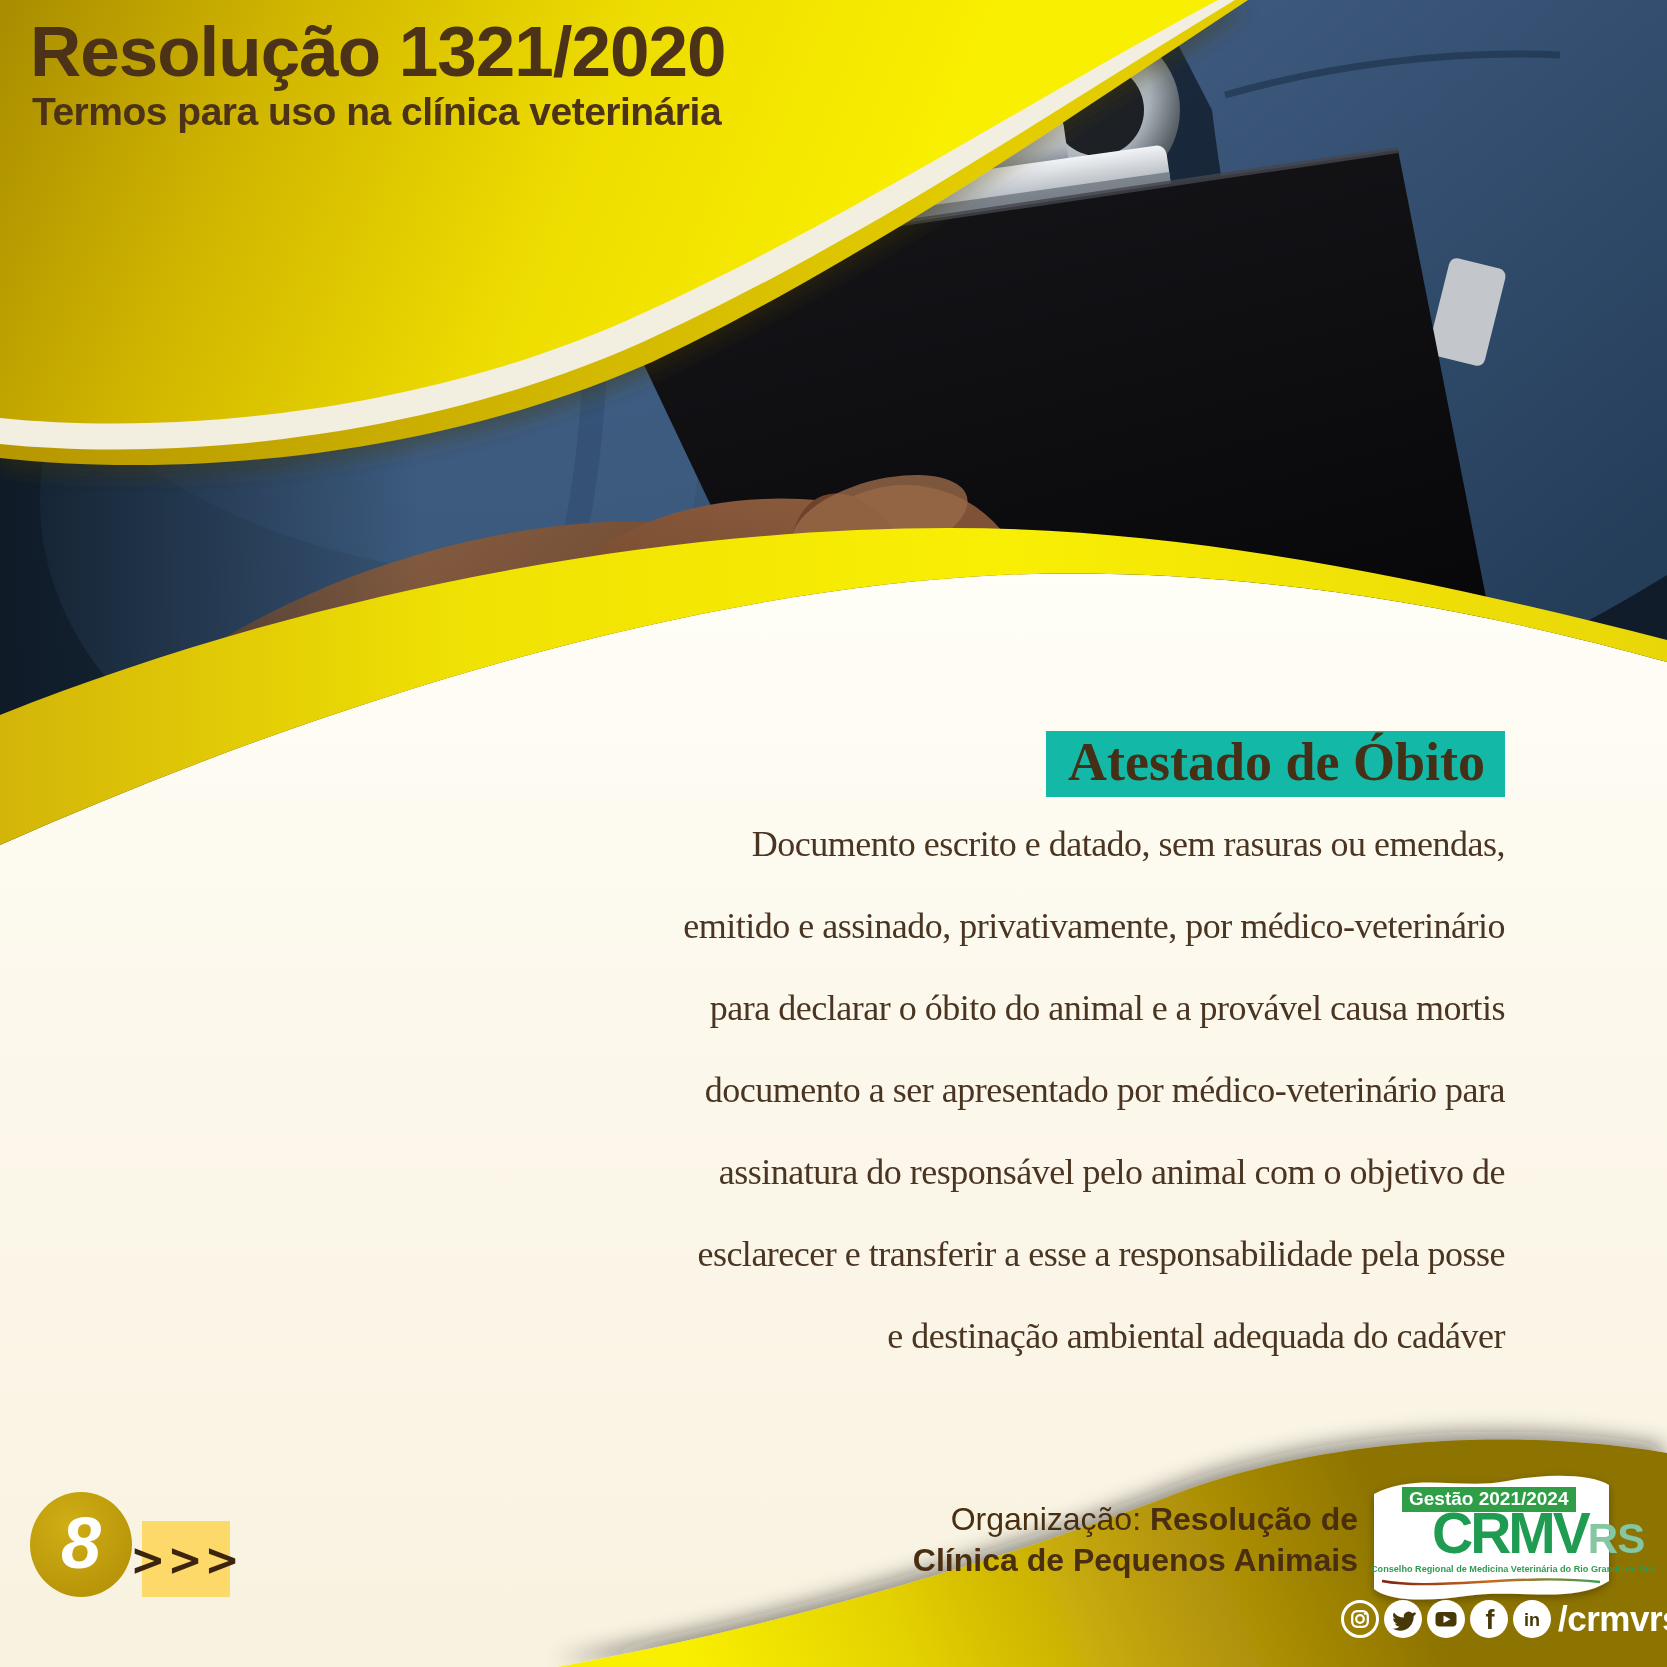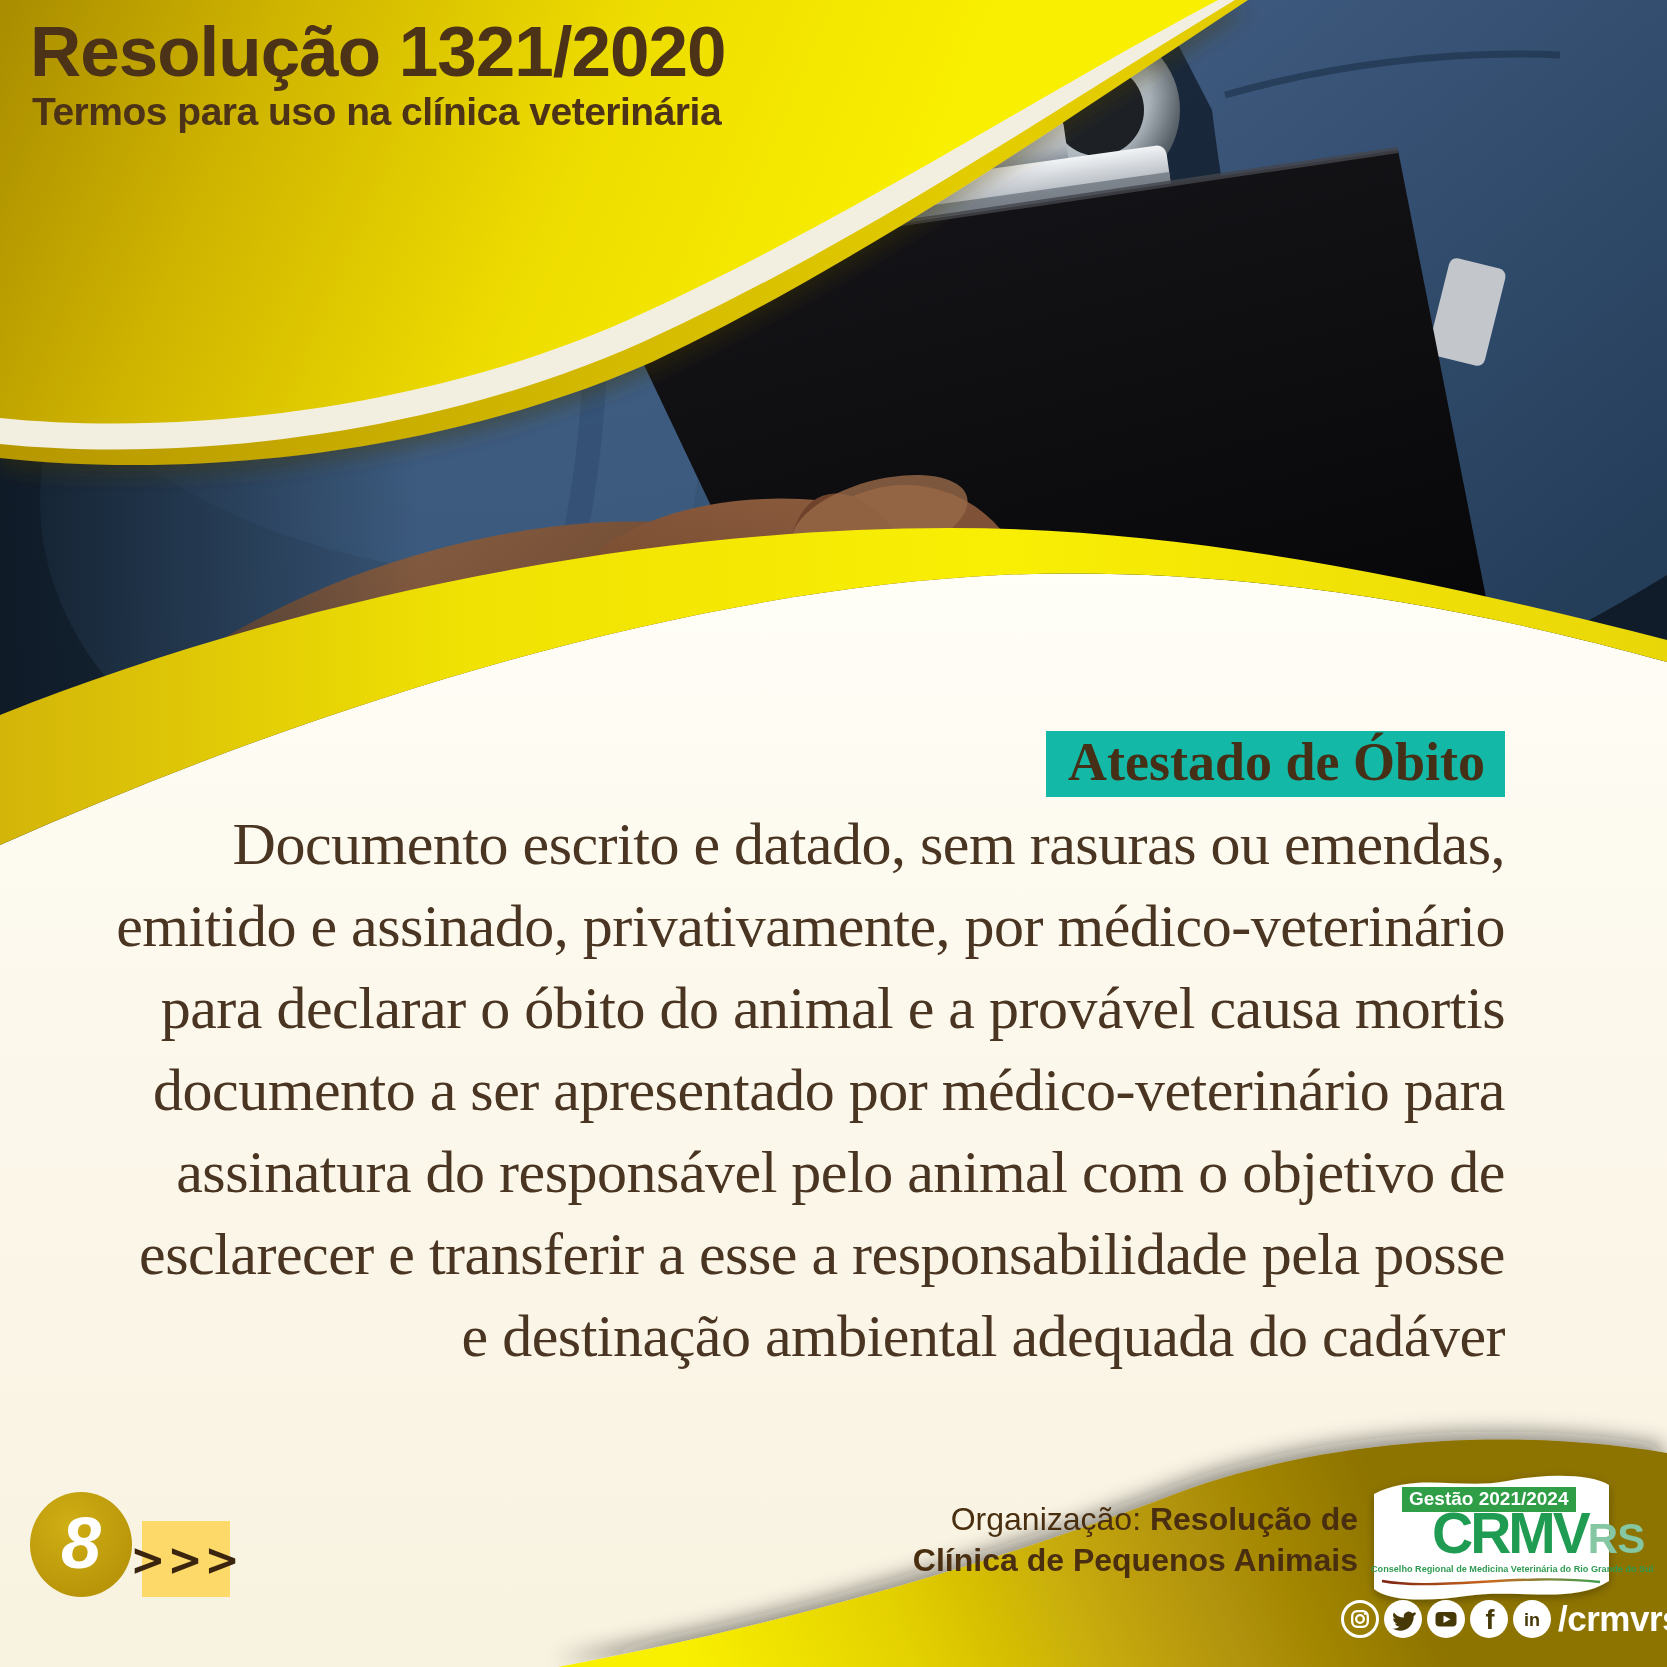--- a/index.html
+++ b/index.html
@@ -10,21 +10,21 @@
   
   .title-block{position:absolute;left:30px;top:16px;z-index:5;color:#4c3318;}
   .title-block h1{margin:0;font-size:71px;line-height:1.02;font-weight:700;letter-spacing:-1px;}
   .title-block .subtitle{margin:2px 0 0 2px;font-size:39px;font-weight:700;letter-spacing:-0.5px;}
 
   
   .content{position:absolute;right:162px;top:731px;width:1450px;text-align:right;z-index:5;}
   .hl{display:inline-block;background:#14b8a6;color:#452f16;
       font-family:"Liberation Serif",serif;font-weight:700;font-size:54px;line-height:62px;
       padding:0 20px 4px 22px;}
-  .content p{margin:6px 0 0;font-family:"Liberation Serif",serif;font-size:60px;line-height:82px;
+  .content p{margin:6px 0 0;font-family:"Liberation Serif",serif;font-size:36px;line-height:82px;
       color:#4a3422;letter-spacing:-0.5px;white-space:pre-line;}
   .section-2{margin-top:-6px;}
 
   
   .page-circle{position:absolute;left:30px;top:1492px;width:102px;height:105px;border-radius:50%;
       background:radial-gradient(circle at 38% 32%,#d0ae15,#b79408 78%);
       display:flex;align-items:center;justify-content:center;z-index:6;}
   .page-circle span{color:#fff;font-size:72px;font-weight:700;font-style:italic;transform:translateY(-2px);}
   .next-chip{position:absolute;left:142px;top:1521px;width:88px;height:76px;background:#fcd968;
       display:flex;align-items:center;justify-content:center;z-index:6;}

